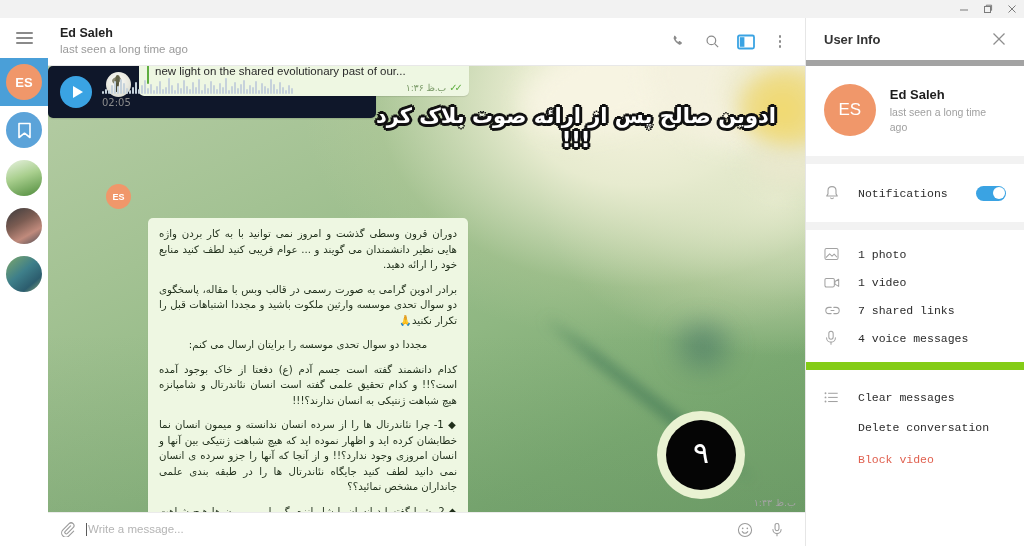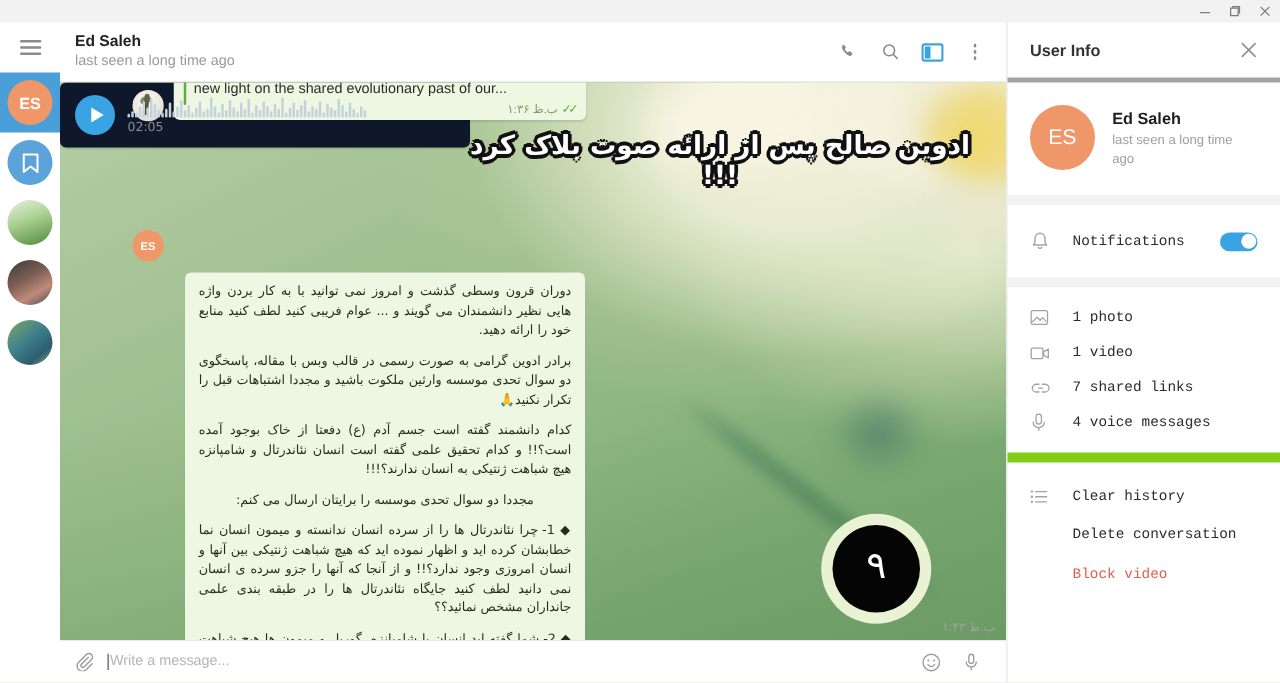--- a/index.html
+++ b/index.html
@@ -287,21 +287,21 @@
   
   .rpanel {
     position: absolute; top: 18px; left: 805px;
     width: 219px; height: 528px;
     background: #ffffff;
     border-left: 1px solid #e6e6e6;
   }
   .rp-header {
     height: 48px; display: flex; align-items: center;
     padding: 0 14px 0 18px;
-    border-bottom: 4px solid #a3a3a3;
+    border-bottom: 6px solid #a3a3a3;
   }
   .rp-title { flex: 1; font-size: 13px; font-weight: 600; color: #333; }
   .rp-close { width: 22px; height: 22px; display: flex; align-items: center; justify-content: center; color: #8e8e8e; }
   .rp-profile {
     display: flex; align-items: center; gap: 14px;
     padding: 18px 18px 20px 18px;
     border-bottom: 8px solid #f2f2f2;
   }
   .rp-av {
     width: 52px; height: 52px; border-radius: 50%;
@@ -528,22 +528,22 @@
         <div class="v-time">۱:۴۳ ب.ظ</div>
       </div>
 
       <div class="nav-av" style="position:absolute; left:58px; top:118px; width:25px; height:25px;">
         <div class="av-circle av-es" style="width:25px;height:25px;font-size:9px;">ES</div>
       </div>
 
       <div class="bubble-out b-long">
         <div class="fa para">دوران قرون وسطی گذشت و امروز نمی توانید با به کار بردن واژه هایی نظیر دانشمندان می گویند و ... عوام فریبی کنید لطف کنید منابع خود را ارائه دهید.</div>
         <div class="fa para">برادر ادوین گرامی به صورت رسمی در قالب وبس با مقاله، پاسخگوی دو سوال تحدی موسسه وارثین ملکوت باشید و مجددا اشتباهات قبل را تکرار نکنید🙏</div>
+        <div class="fa para c">مجددا دو سوال تحدی موسسه را برایتان ارسال می کنم:</div>
         <div class="fa para">کدام دانشمند گفته است جسم آدم (ع) دفعتا از خاک بوجود آمده است؟!! و کدام تحقیق علمی گفته است انسان نئاندرتال و شامپانزه هیچ شباهت ژنتیکی به انسان ندارند؟!!!</div>
-        <div class="fa para c">مجددا دو سوال تحدی موسسه را برایتان ارسال می کنم:</div>
         <div class="fa para">◆ 1- چرا نئاندرتال ها را از سرده انسان ندانسته و میمون انسان نما خطابشان کرده اید و اظهار نموده اید که هیچ شباهت ژنتیکی بین آنها و انسان امروزی وجود  ندارد؟!! و از آنجا که آنها را جزو سرده ی انسان نمی دانید لطف کنید جایگاه نئاندرتال ها را در طبقه بندی علمی جانداران مشخص نمائید؟؟</div>
         <div class="fa para">◆ 2- شما گفته اید انسان با  شامپانزه، گوریل و میمون ها هیچ شباهت ژنتیکی ندارد!! و  نزدیک ترین موجودات از لحاظ ژنتیکی به انسان را خوک و موش می دانید!!. برای این ادعای خود دلایل علمی ارائه نمائید.</div>
 
       </div>
 
       <div class="overlay-caption">ادوین صالح پس از ارائه صوت بلاک کرد !!!</div>
     </div>
   </div>
 
   <div class="composer">
@@ -656,21 +656,21 @@
         <div class="rp-ico">
           <svg width="15" height="13" viewBox="0 0 16 13">
             <circle cx="1.6" cy="2" r="1" fill="#a2a2a2"></circle>
               <line x1="4.4" y1="2" x2="14.6" y2="2" stroke="#a2a2a2" stroke-width="1.1"></line>
             <circle cx="1.6" cy="6.4" r="1" fill="#a2a2a2"></circle>
               <line x1="4.4" y1="6.4" x2="14.6" y2="6.4" stroke="#a2a2a2" stroke-width="1.1"></line>
             <circle cx="1.6" cy="10.8" r="1" fill="#a2a2a2"></circle>
               <line x1="4.4" y1="10.8" x2="14.6" y2="10.8" stroke="#a2a2a2" stroke-width="1.1"></line>
           </svg>
         </div>
-        <div class="rp-label">Clear history</div>
+        <div class="rp-label">Clear messages</div>
       </div>
       <div class="rp-row" style="height:30px;">
         <div class="rp-ico"></div>
         <div class="rp-label">Delete conversation</div>
       </div>
       <div class="rp-row" style="height:34px;">
         <div class="rp-ico"></div>
         <div class="rp-label red">Block video</div>
       </div>
     </div>

